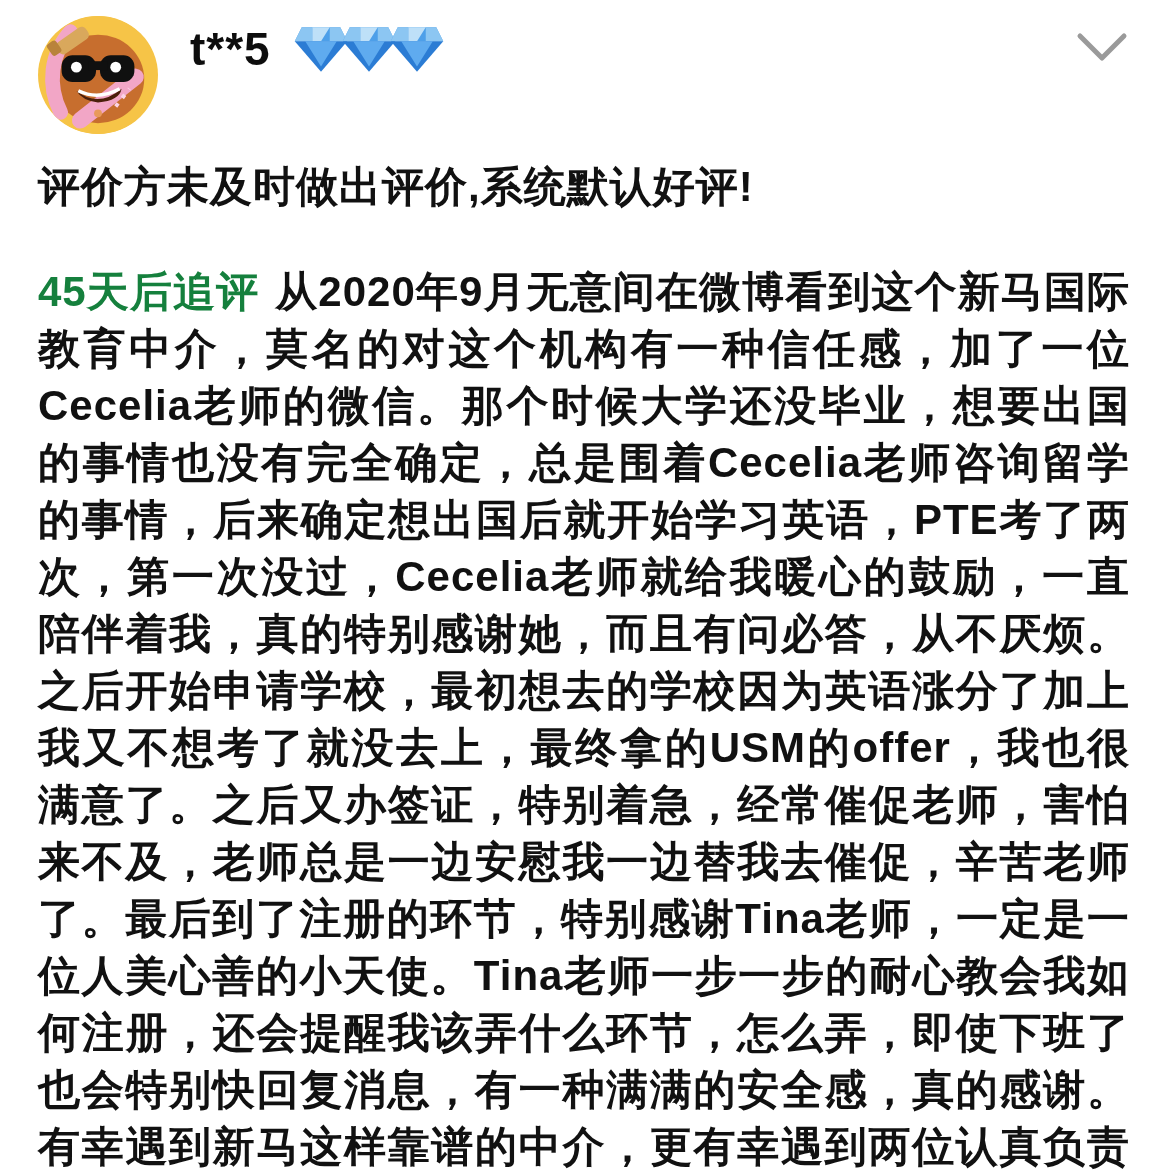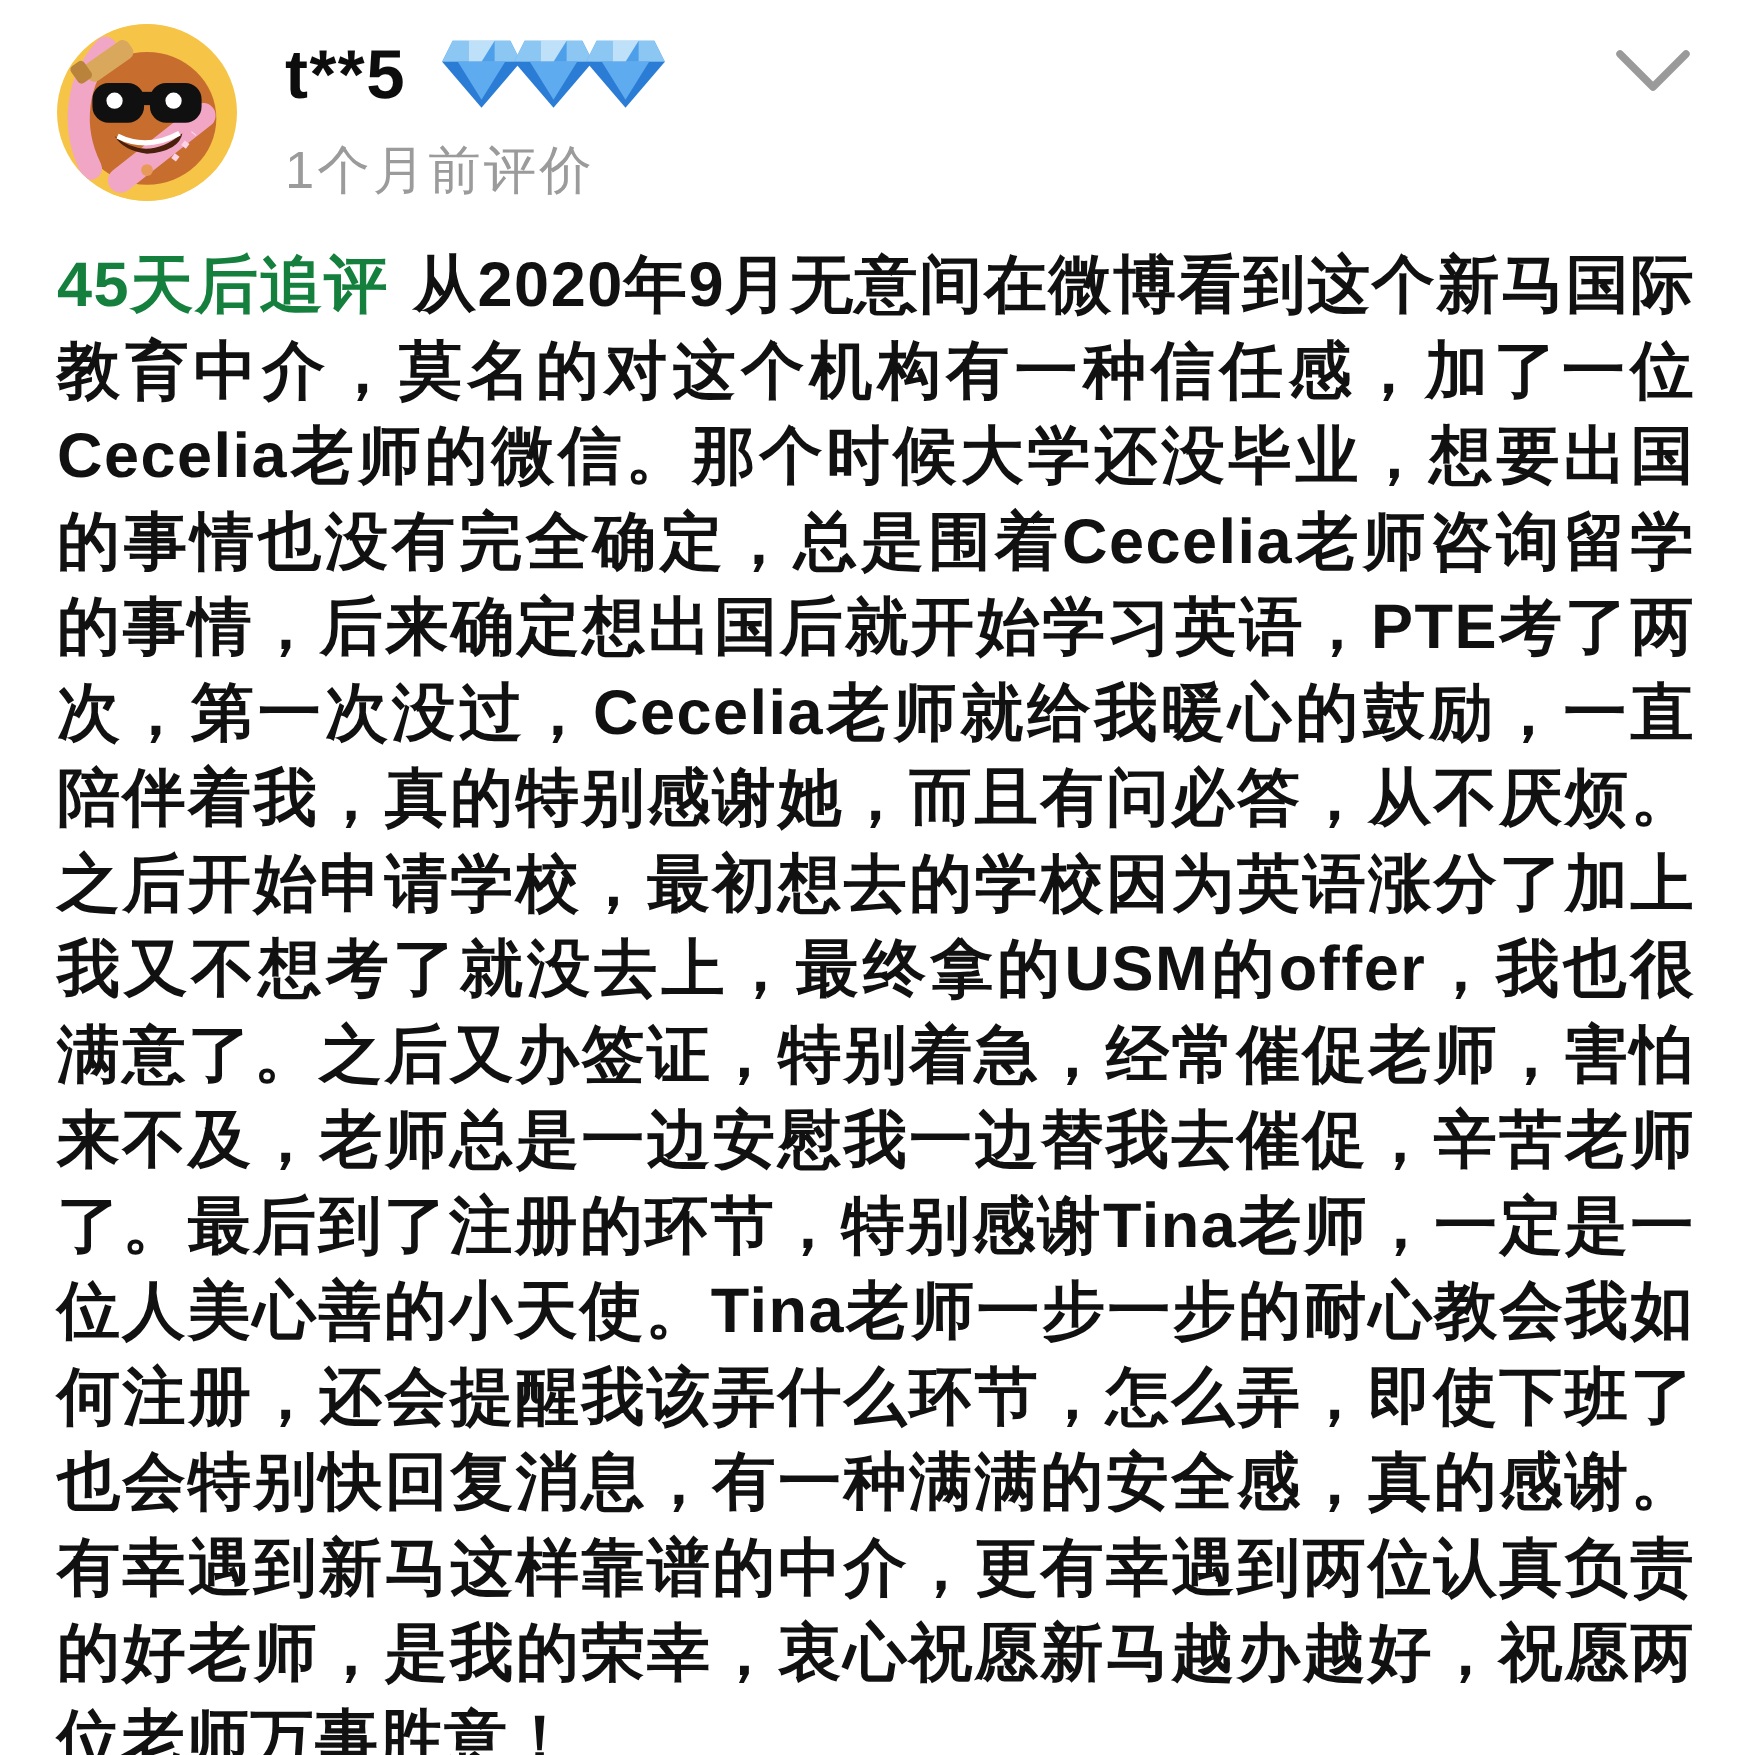--- a/index.html
+++ b/index.html
@@ -95,23 +95,23 @@
   <svg viewBox="0 0 64 56" xmlns="http://www.w3.org/2000/svg">
     <polygon points="10,3 54,3 62,19 2,19" fill="#4D9FE9"></polygon>
     <polygon points="22,3 42,3 32,19 22,19" fill="#BEE0F8"></polygon>
     <polygon points="10,3 22,3 22,19 2,19" fill="#8CC6F2"></polygon>
     <polygon points="54,3 62,19 42,19 42,3" fill="#8CC6F2"></polygon>
     <polygon points="2,19 62,19 32,54" fill="#2B7CD4"></polygon>
     <polygon points="14,19 50,19 32,48" fill="#5FABEF"></polygon>
   </svg>
 </span>
       </div>
-      <div class="time">1个月前评价</div>
     </div>
     <svg class="chevron" viewBox="0 0 52 36" xmlns="http://www.w3.org/2000/svg">
       <polyline points="4,6 26,28 48,6" fill="none" stroke="#9A9A9A" stroke-width="5" stroke-linecap="round" stroke-linejoin="round"></polyline>
     </svg>
   </div>
 
+  <div class="default-review">评价方未及时做出评价,系统默认好评!</div>
 
   <p class="followup"><span class="followup-badge">45天后追评</span><span>从2020年9月无意间在微博看到这个新马国际教育中介，莫名的对这个机构有一种信任感，加了一位Cecelia老师的微信。那个时候大学还没毕业，想要出国的事情也没有完全确定，总是围着Cecelia老师咨询留学的事情，后来确定想出国后就开始学习英语，PTE考了两次，第一次没过，Cecelia老师就给我暖心的鼓励，一直陪伴着我，真的特别感谢她，而且有问必答，从不厌烦。之后开始申请学校，最初想去的学校因为英语涨分了加上我又不想考了就没去上，最终拿的USM的offer，我也很满意了。之后又办签证，特别着急，经常催促老师，害怕来不及，老师总是一边安慰我一边替我去催促，辛苦老师了。最后到了注册的环节，特别感谢Tina老师，一定是一位人美心善的小天使。Tina老师一步一步的耐心教会我如何注册，还会提醒我该弄什么环节，怎么弄，即使下班了也会特别快回复消息，有一种满满的安全感，真的感谢。有幸遇到新马这样靠谱的中介，更有幸遇到两位认真负责的好老师，是我的荣幸，衷心祝愿新马越办越好，祝愿两位老师万事胜意！</span></p>
 
 </div>
 
 </body></html>

